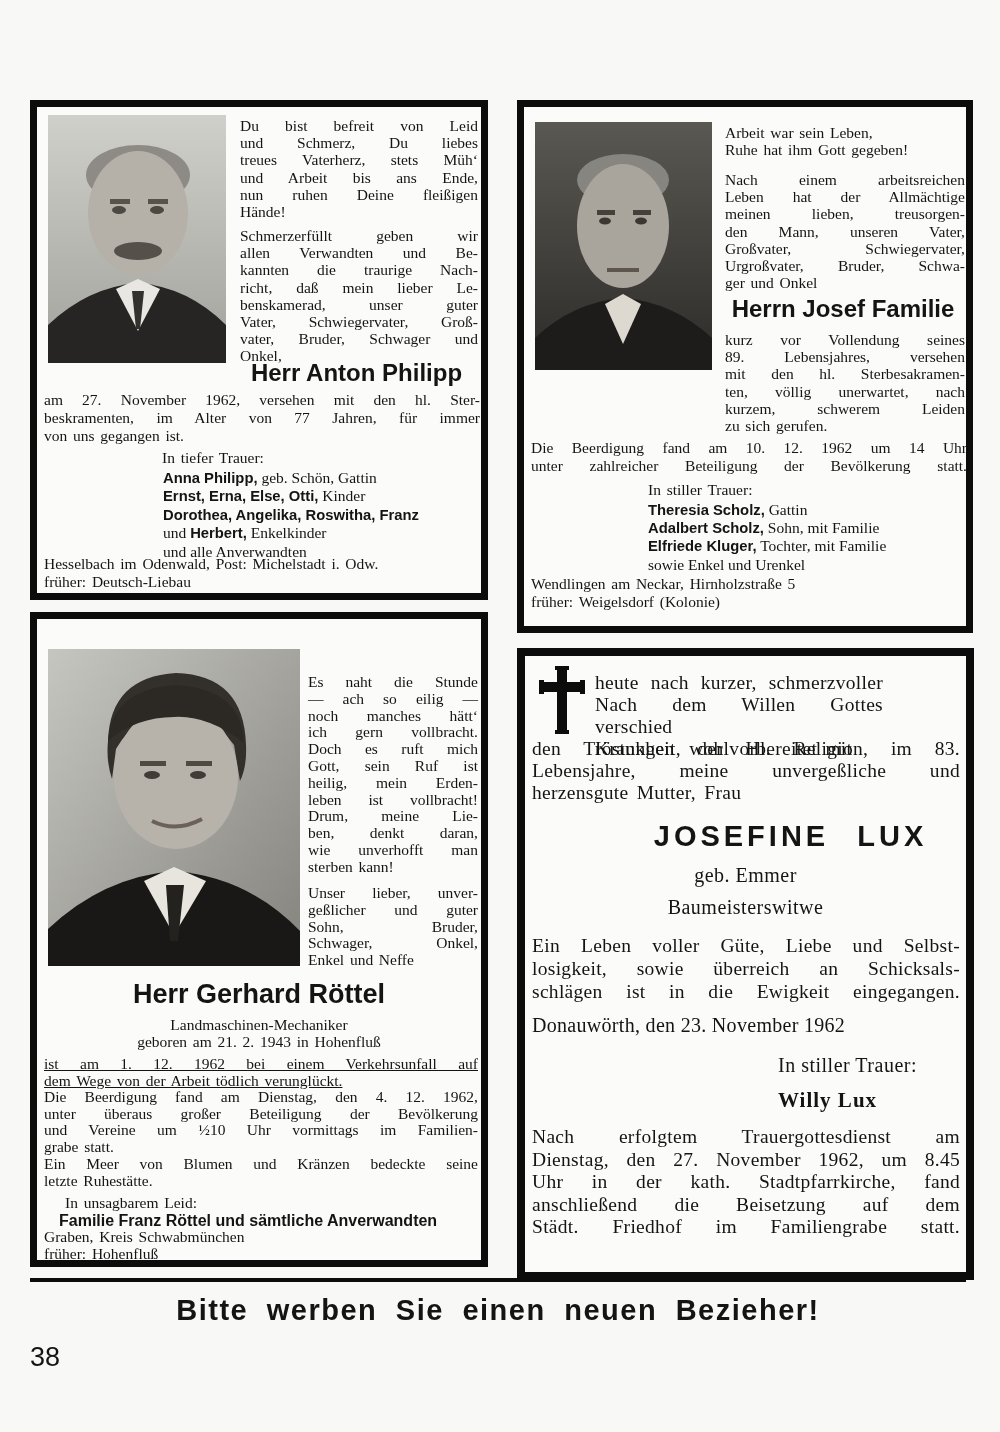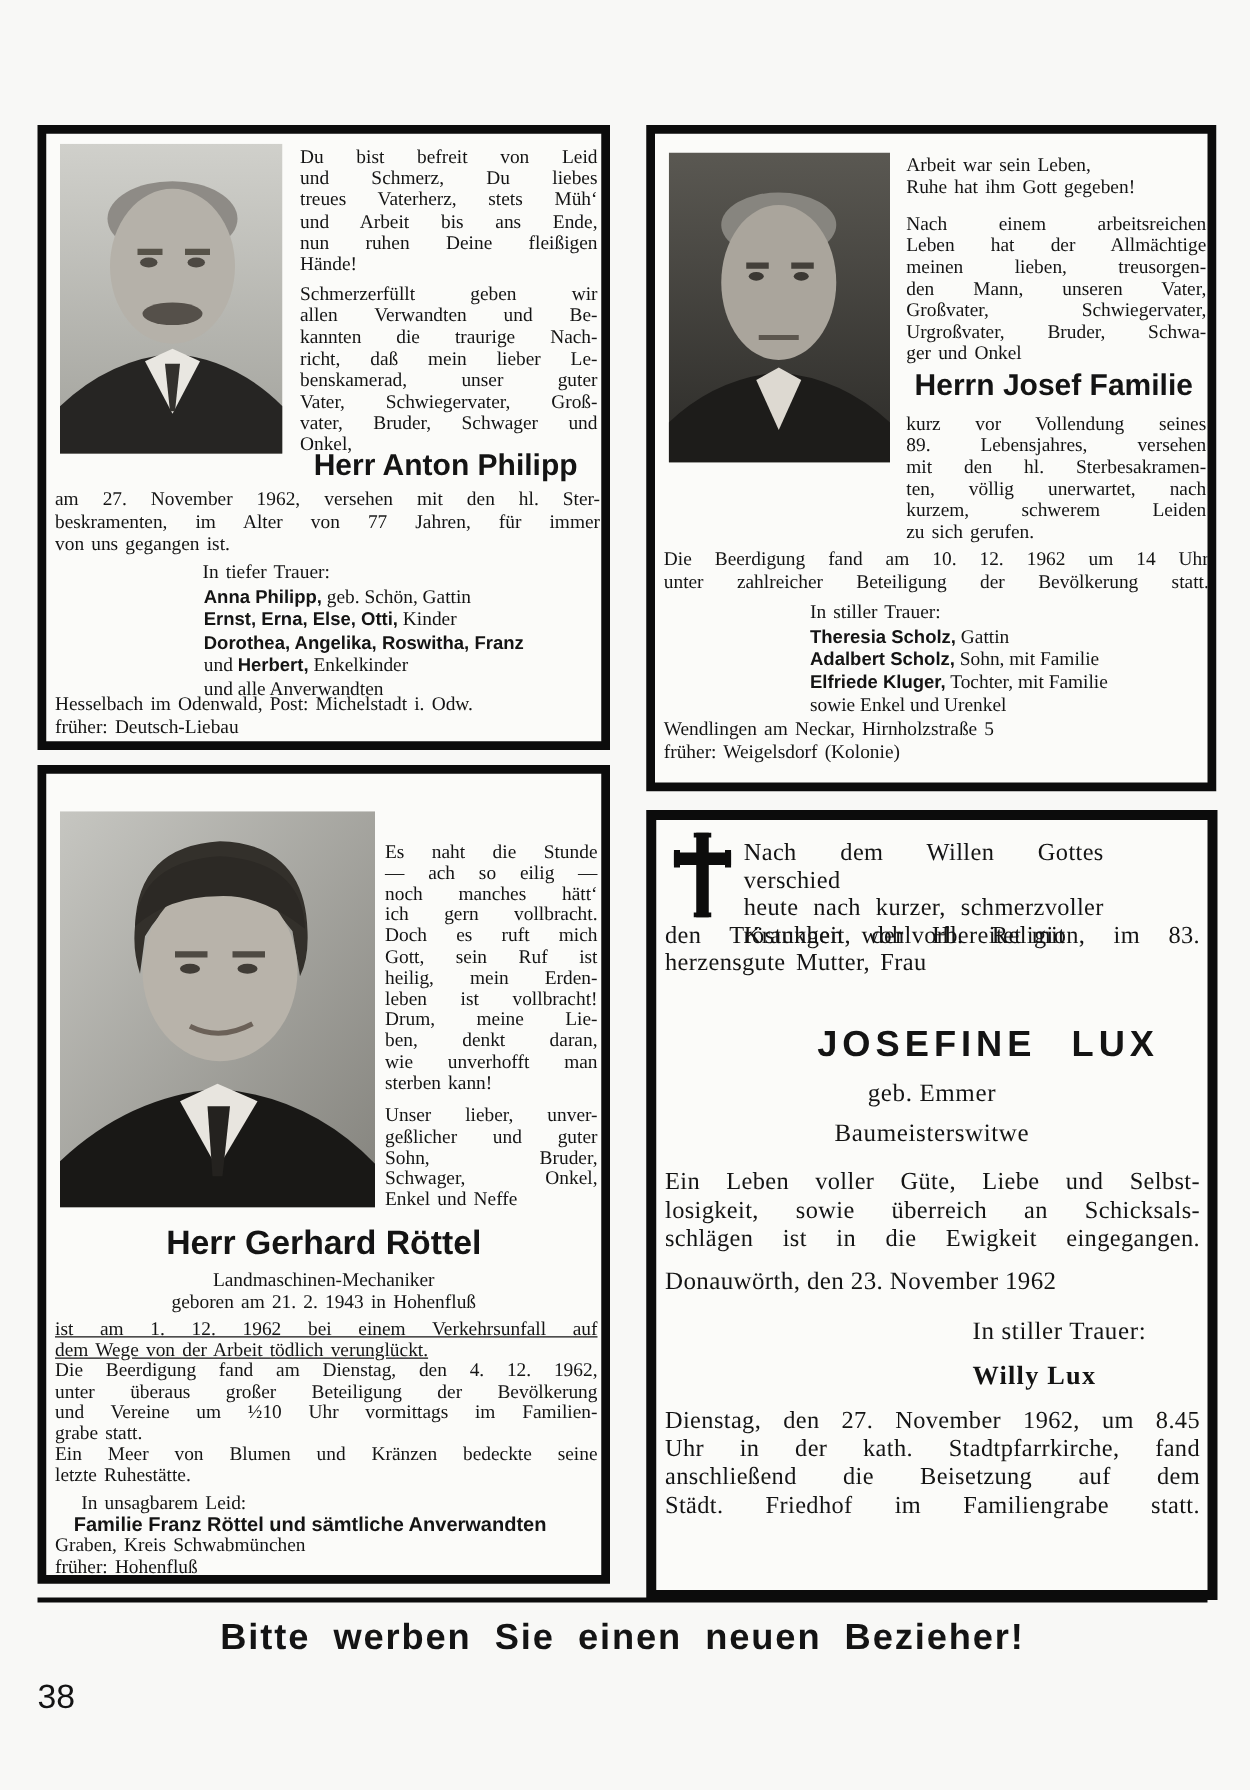--- a/index.html
+++ b/index.html
@@ -218,40 +218,42 @@
 <div class="box" style="left:517px;top:648px;width:457px;height:632px;border-width:8px;">
   <svg class="abs" style="left:14px;top:10px;" width="46" height="68" viewBox="0 0 46 68">
     <rect x="18" y="0" width="10" height="68" fill="#0c0c0c"></rect>
     <rect x="0" y="16" width="46" height="10" fill="#0c0c0c"></rect>
     <rect x="16" y="0" width="14" height="4" fill="#0c0c0c"></rect>
     <rect x="16" y="64" width="14" height="4" fill="#0c0c0c"></rect>
     <rect x="0" y="14" width="5" height="14" fill="#0c0c0c"></rect>
     <rect x="41" y="14" width="5" height="14" fill="#0c0c0c"></rect>
   </svg>
   <div class="abs serif big just" style="left:70px;top:16px;width:288px;">
+      <div class="tline">heute nach kurzer, schmerzvoller</div>
       <div class="tline">Nach dem Willen Gottes verschied</div>
-      <div class="tline">heute nach kurzer, schmerzvoller</div>
       <div class="tline tlast">Krankheit, wohlvorbereitet mit</div>
     </div>
   <div class="abs serif big just" style="left:7px;top:82px;width:428px;">
       <div class="tline">den Tröstungen der Hl. Religion, im 83.</div>
+      <div class="tline">Lebensjahre, meine unvergeßliche und</div>
       <div class="tline tlast">herzensgute Mutter, Frau</div>
     </div>
   <div class="abs sansb center" style="left:0;top:164px;width:441px;font-size:29px;letter-spacing:4px;word-spacing:16px;padding-left:45px;">JOSEFINE LUX</div>
   <div class="abs serif center" style="left:0;top:208px;width:441px;font-size:20px;letter-spacing:0.5px;">geb. Emmer</div>
   <div class="abs serif center" style="left:0;top:240px;width:441px;font-size:20px;letter-spacing:0.5px;">Baumeisterswitwe</div>
   <div class="abs serif big just jall" style="left:7px;top:278px;width:428px;line-height:23px;">
       <div class="tline">Ein Leben voller Güte, Liebe und Selbst-</div>
       <div class="tline">losigkeit, sowie überreich an Schicksals-</div>
       <div class="tline tlast">schlägen ist in die Ewigkeit eingegangen.</div>
     </div>
   <div class="abs serif" style="left:7px;top:358px;font-size:20px;letter-spacing:0.3px;">Donauwörth, den 23. November 1962</div>
   <div class="abs serif" style="left:253px;top:398px;font-size:20px;letter-spacing:0.5px;">In stiller Trauer:</div>
   <div class="abs serif" style="left:253px;top:432px;font-size:21px;font-weight:bold;letter-spacing:1px;">Willy Lux</div>
   <div class="abs serif big just jall" style="left:7px;top:470px;width:428px;line-height:22.6px;">
+      <div class="tline">Nach erfolgtem Trauergottesdienst am</div>
       <div class="tline">Dienstag, den 27. November 1962, um 8.45</div>
       <div class="tline">Uhr in der kath. Stadtpfarrkirche, fand</div>
       <div class="tline">anschließend die Beisetzung auf dem</div>
       <div class="tline tlast">Städt. Friedhof im Familiengrabe statt.</div>
     </div>
 </div>
 
 <div class="rule" style="left:30px;top:1278px;width:936px;height:4px;"></div>
 <div class="abs sansb center" style="left:0;top:1294px;width:996px;font-size:29px;letter-spacing:1.5px;word-spacing:9px;">Bitte werben Sie einen neuen Bezieher!</div>
 <div class="abs" style="left:30px;top:1342px;font-family:'Liberation Sans',sans-serif;font-size:27px;">38</div>

